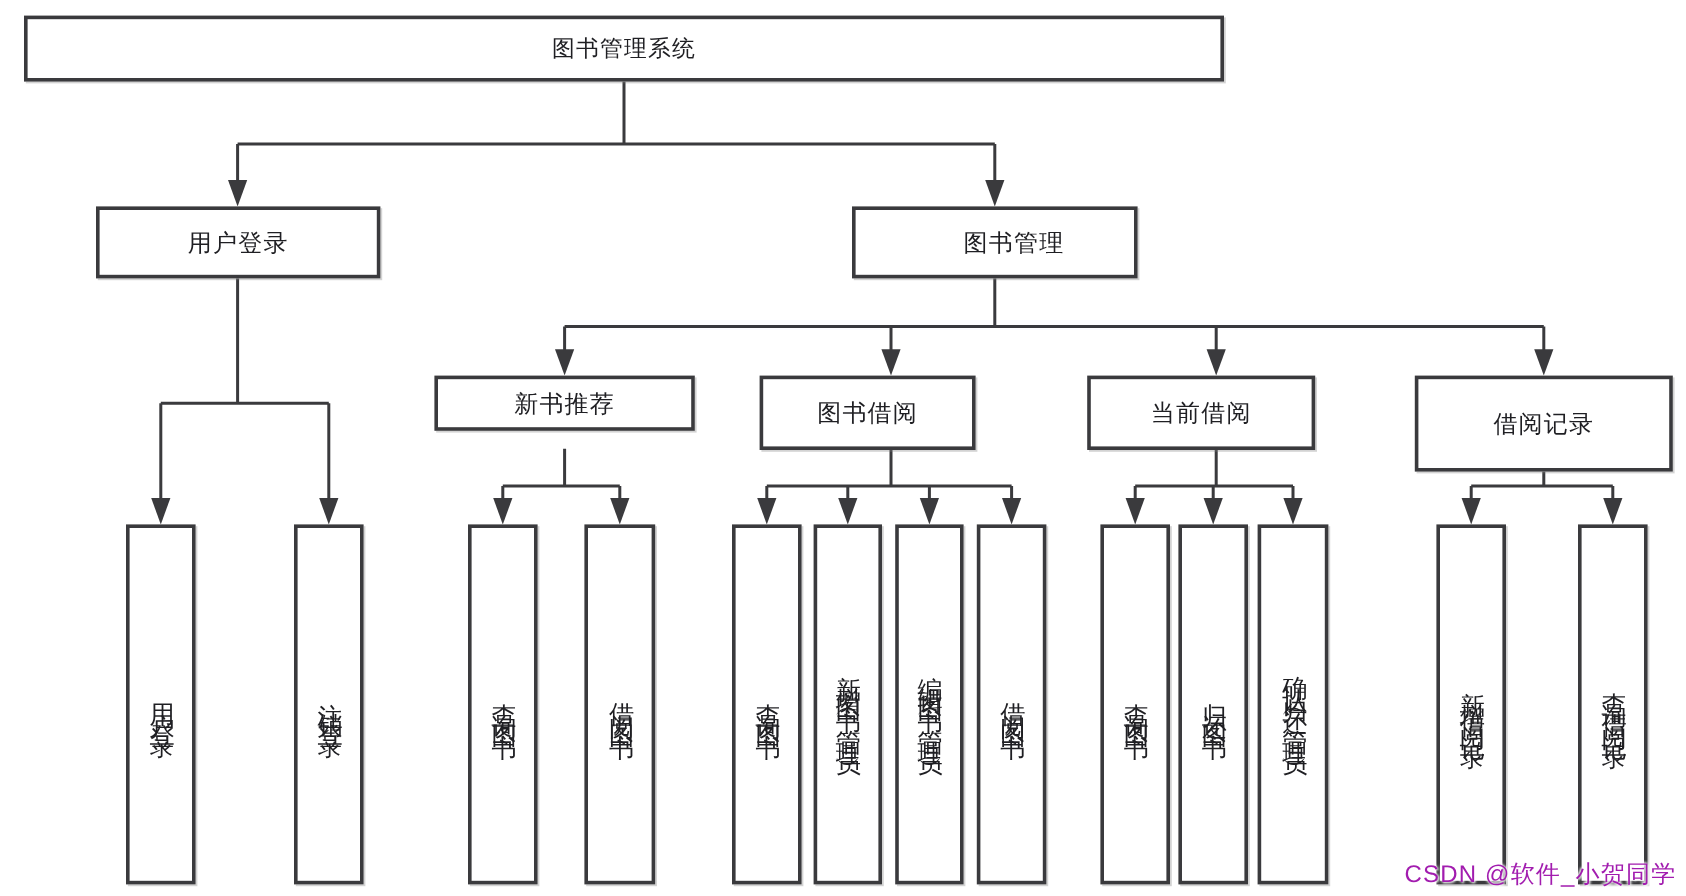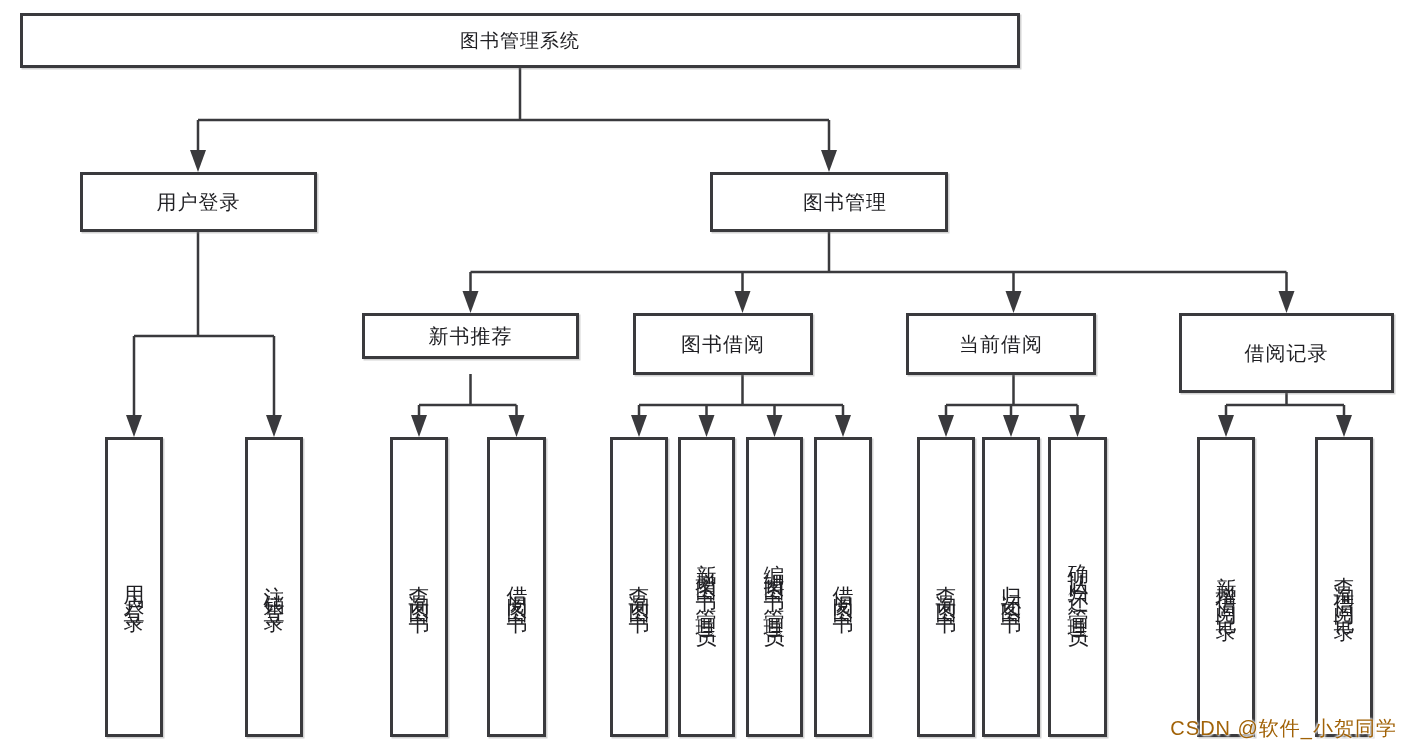--- a/index.html
+++ b/index.html
@@ -20,21 +20,21 @@
     font-size:20px; letter-spacing:1px; white-space:nowrap;
   }
   .root-box { font-size:19px; }
   .v-box {
     writing-mode:vertical-rl; text-orientation:mixed;
     text-align:center; font-size:21px; letter-spacing:9px;
     line-height:51px;
   }
   #watermark {
     position:absolute; top:715px; right:8px;
-    font-size:20px; letter-spacing:1px; color:#a16207;
+    font-size:20px; letter-spacing:1px; color:#a21caf;
     text-shadow:0 0 3px #ffffff, 1px 1px 2px #ffffff, -1px -1px 2px #ffffff;
     white-space:nowrap;
   }
 </style>
 </head>
 <body>
 
 <div id="canvas">
 
   <svg id="connector-svg" width="1405" height="747" viewBox="0 0 1405 747" xmlns="http://www.w3.org/2000/svg">

